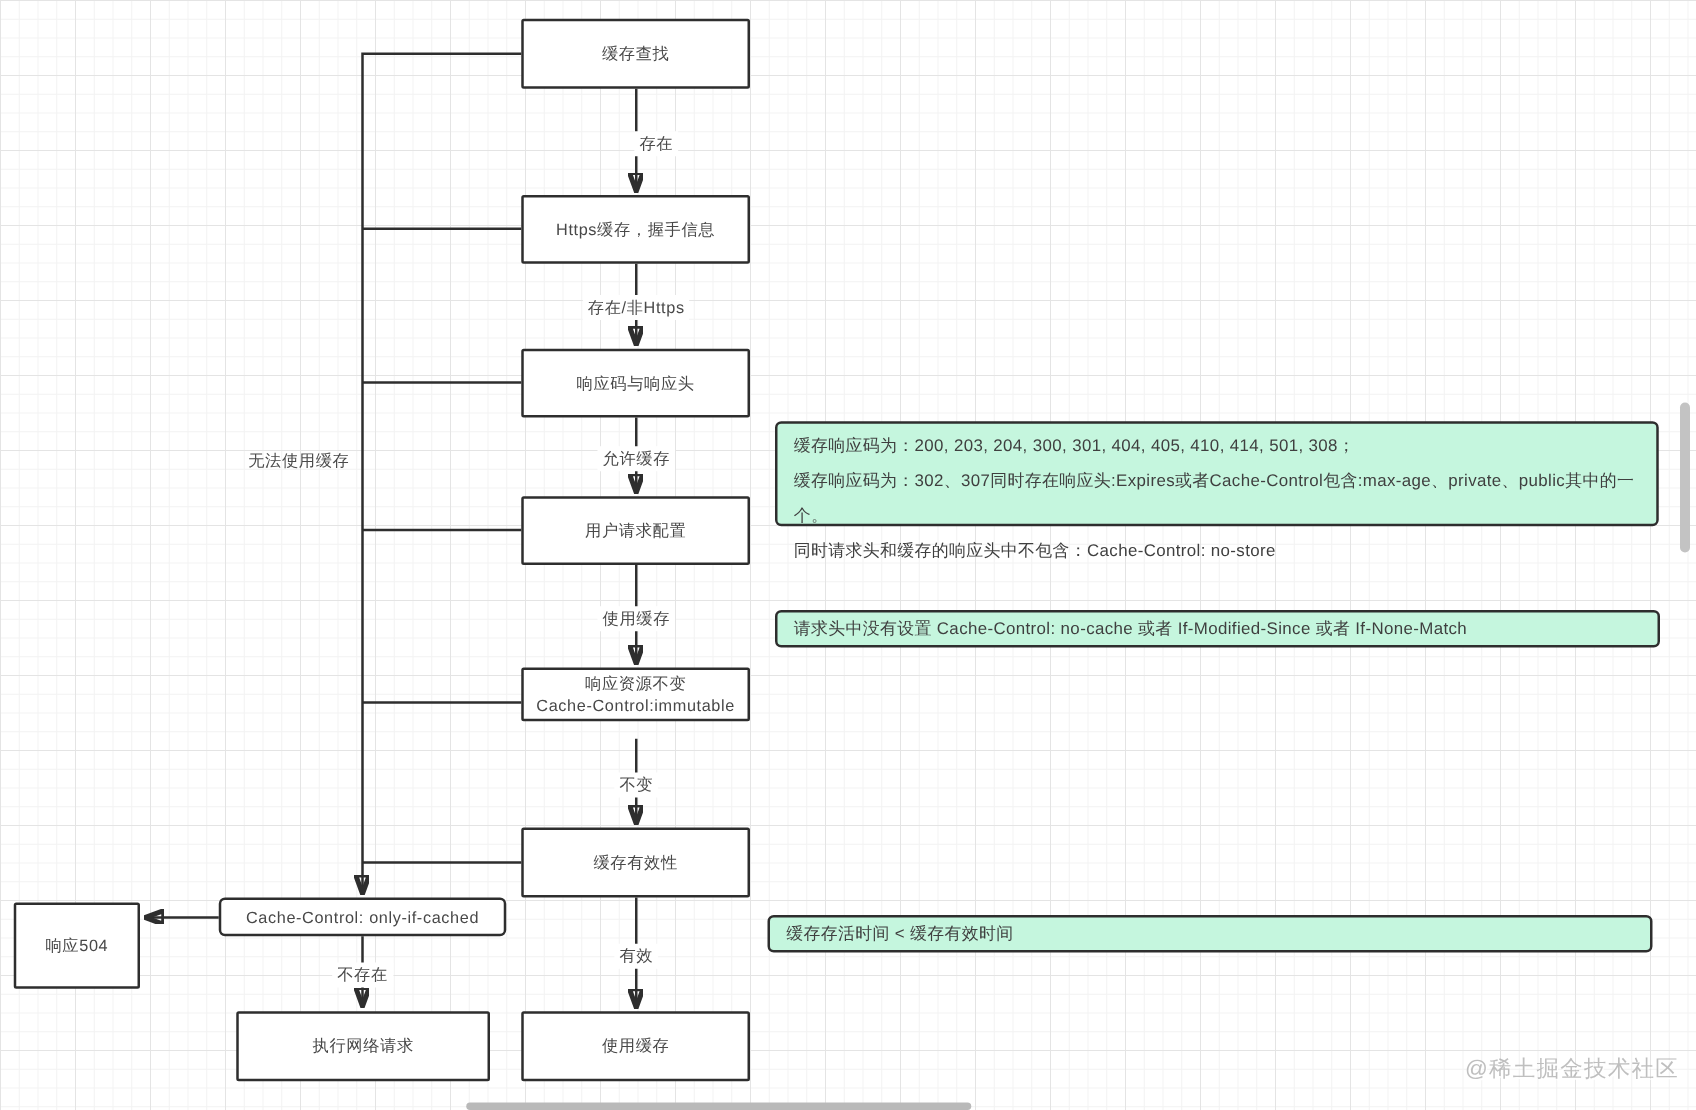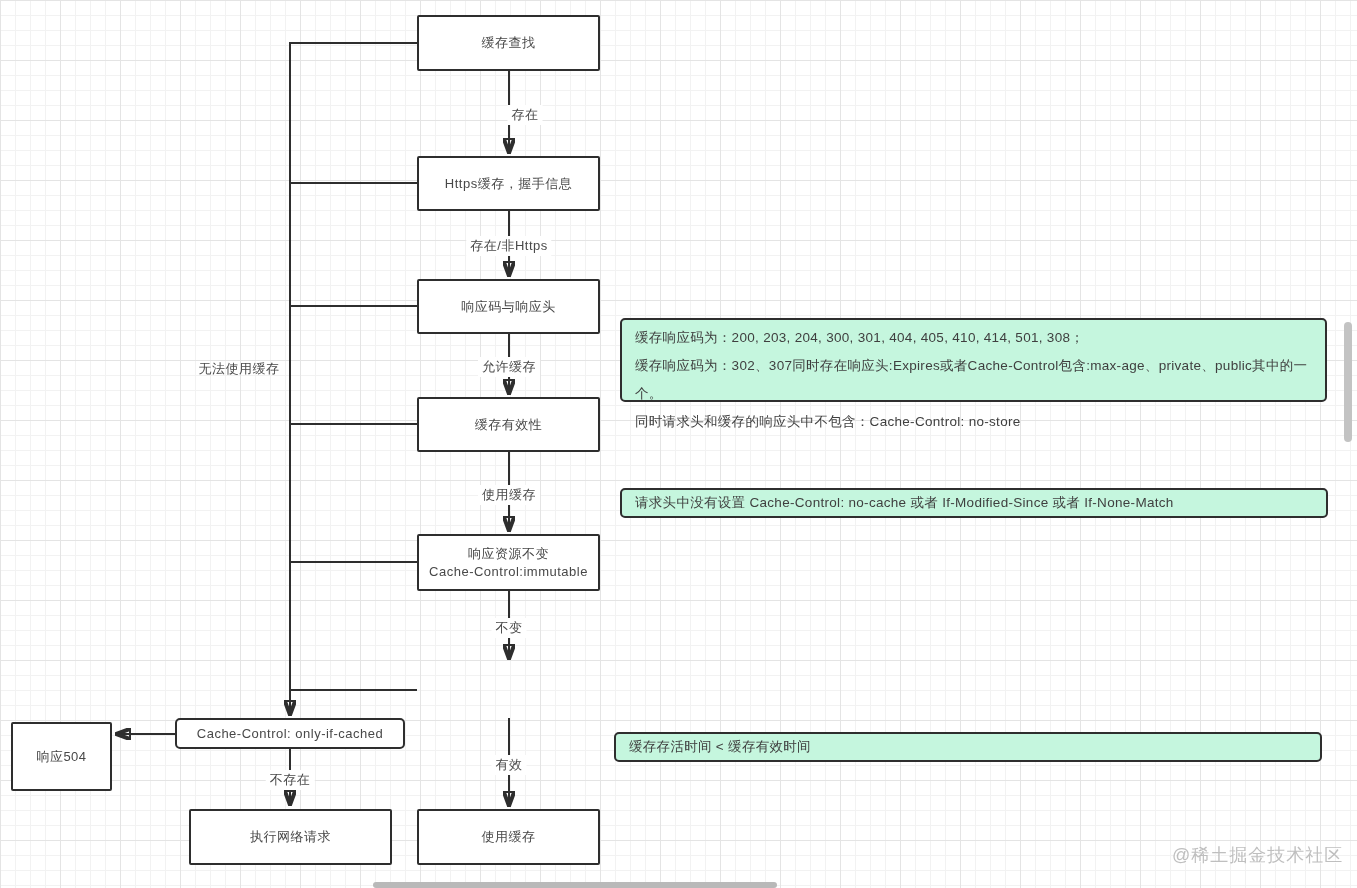--- a/index.html
+++ b/index.html
@@ -100,25 +100,28 @@
   <div class="node" style="left:417px;top:15px;width:183px;height:56px;">
     <span>缓存查找</span>
   </div>
   <div class="node" style="left:417px;top:156px;width:183px;height:55px;">
     <span>Https缓存，握手信息</span>
   </div>
   <div class="node" style="left:417px;top:279px;width:183px;height:55px;">
     <span>响应码与响应头</span>
   </div>
   <div class="node" style="left:417px;top:397px;width:183px;height:55px;">
-    <span>缓存有效性</span>
+    <span>用户请求配置</span>
   </div>
-  <div class="node" style="left:417px;top:534px;width:183px;height:57px;">
+  <div class="node" style="left:417px;top:534px;width:183px;height:43px;">
     <span>响应资源不变</span>
     <span>Cache-Control:immutable</span>
+  </div>
+  <div class="node" style="left:417px;top:662px;width:183px;height:56px;">
+    <span>缓存有效性</span>
   </div>
   <div class="node" style="left:417px;top:809px;width:183px;height:56px;">
     <span>使用缓存</span>
   </div>
 
   <div class="node" style="left:175px;top:718px;width:230px;height:31px;border-radius:5px;">
     <span>Cache-Control: only-if-cached</span>
   </div>
   <div class="node" style="left:11px;top:700px;width:101px;height:69px;margin-top:22px;">
     <span>响应504</span>
@@ -129,21 +132,21 @@
 
   <div class="edge-label" style="left:509px;top:115px;margin-left:16px;">存在</div>
   <div class="edge-label" style="left:509px;top:246px;">存在/非Https</div>
   <div class="edge-label" style="left:509px;top:367px;">允许缓存</div>
   <div class="edge-label" style="left:509px;top:495px;">使用缓存</div>
   <div class="edge-label" style="left:509px;top:628px;">不变</div>
   <div class="edge-label" style="left:509px;top:765px;">有效</div>
   <div class="edge-label" style="left:290px;top:780px;text-align:right;">不存在</div>
   <div class="edge-label no-bg" style="left:239px;top:369px;">无法使用缓存</div>
 
-  <div class="note multi" style="left:620px;top:318px;width:707px;height:84px;">
+  <div class="note multi" style="left:620px;top:337px;width:707px;height:84px;">
     <div>缓存响应码为：200, 203, 204, 300, 301, 404, 405, 410, 414, 501, 308；</div>
     <div>缓存响应码为：302、307同时存在响应头:Expires或者Cache-Control包含:max-age、private、public其中的一个。</div>
     <div>同时请求头和缓存的响应头中不包含：Cache-Control: no-store</div>
   </div>
   <div class="note single" style="left:620px;top:488px;width:708px;height:30px;">
     <span>请求头中没有设置 Cache-Control: no-cache 或者 If-Modified-Since 或者 If-None-Match</span>
   </div>
   <div class="note single" style="left:614px;top:732px;width:708px;height:30px;">
     <span>缓存存活时间 &lt; 缓存有效时间</span>
   </div>

